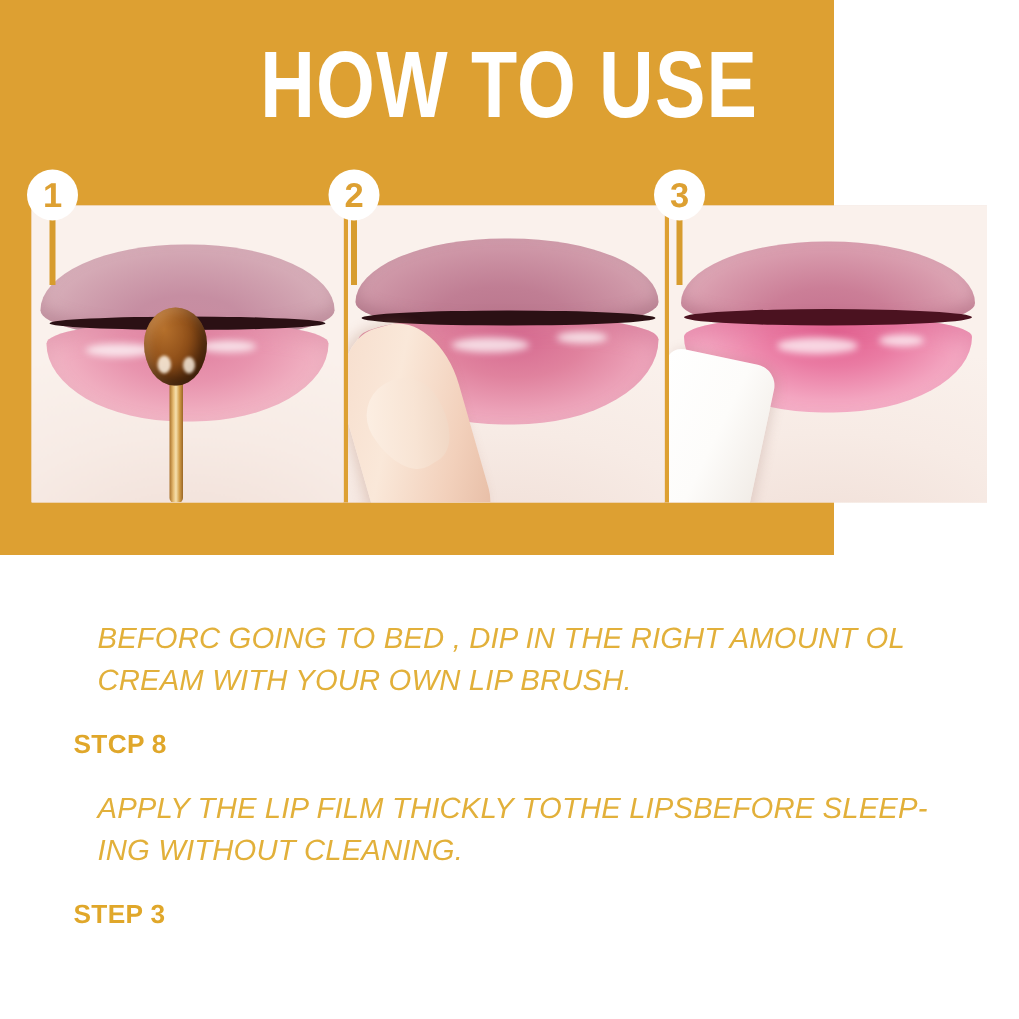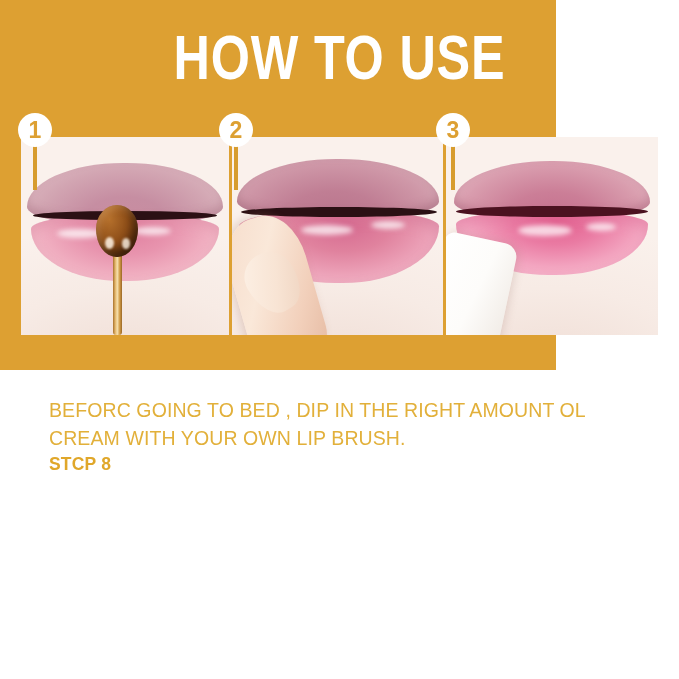--- a/index.html
+++ b/index.html
@@ -270,22 +270,23 @@
     line-height: 25px;
     letter-spacing: .2px;
     margin: 0;
   }
   .step-body {
     color: #e2b03a;
     font-weight: normal;
     font-size: 19.5px;
     line-height: 28px;
     letter-spacing: .1px;
-    margin: 0;
+    margin: 16px;
     white-space: pre-line;
+    font-style: italic;
   }
 </style>
 </head>
 <body>
 
 <div id="banner">
 
   <div id="title">HOW TO USE</div>
 
   <div id="photo-strip">
@@ -355,18 +356,21 @@
 
 <div id="steps">
 
   <div class="step-block">
     <p class="step-body">BEFORC GOING TO BED , DIP IN THE RIGHT AMOUNT OL
 CREAM WITH YOUR OWN LIP BRUSH.</p>
   </div>
 
   <div class="step-block">
     <p class="step-heading">STCP 8</p>
+    <p class="step-body">APPLY THE LIP FILM THICKLY TOTHE LIPSBEFORE SLEEP-
+ING WITHOUT CLEANING.</p>
   </div>
 
   <div class="step-block">
+    <p class="step-heading">STEP 3</p>
   </div>
 
 </div>
 
 </body></html>

